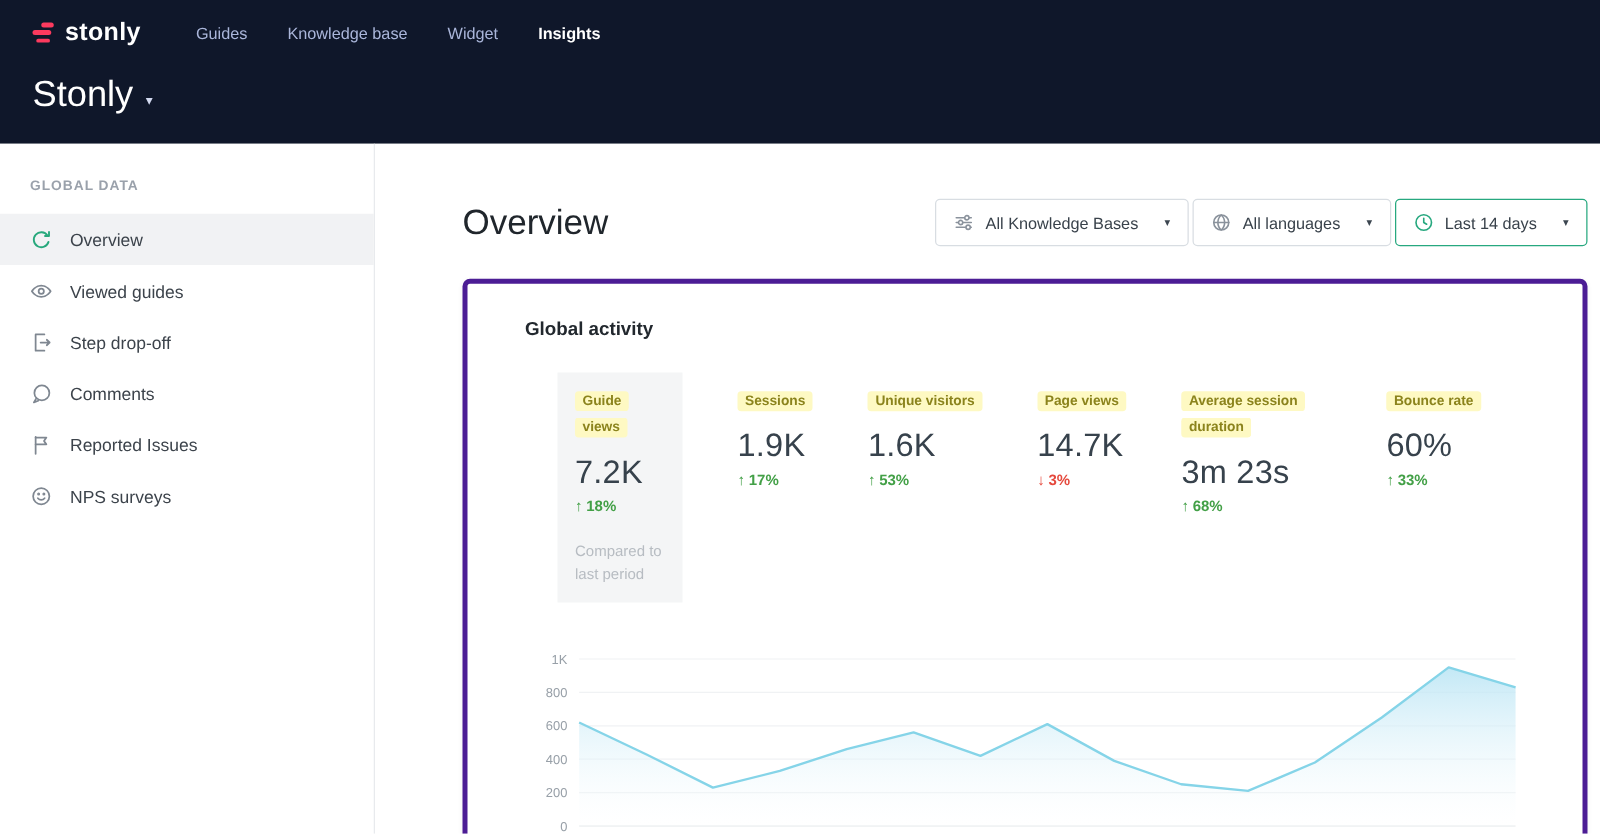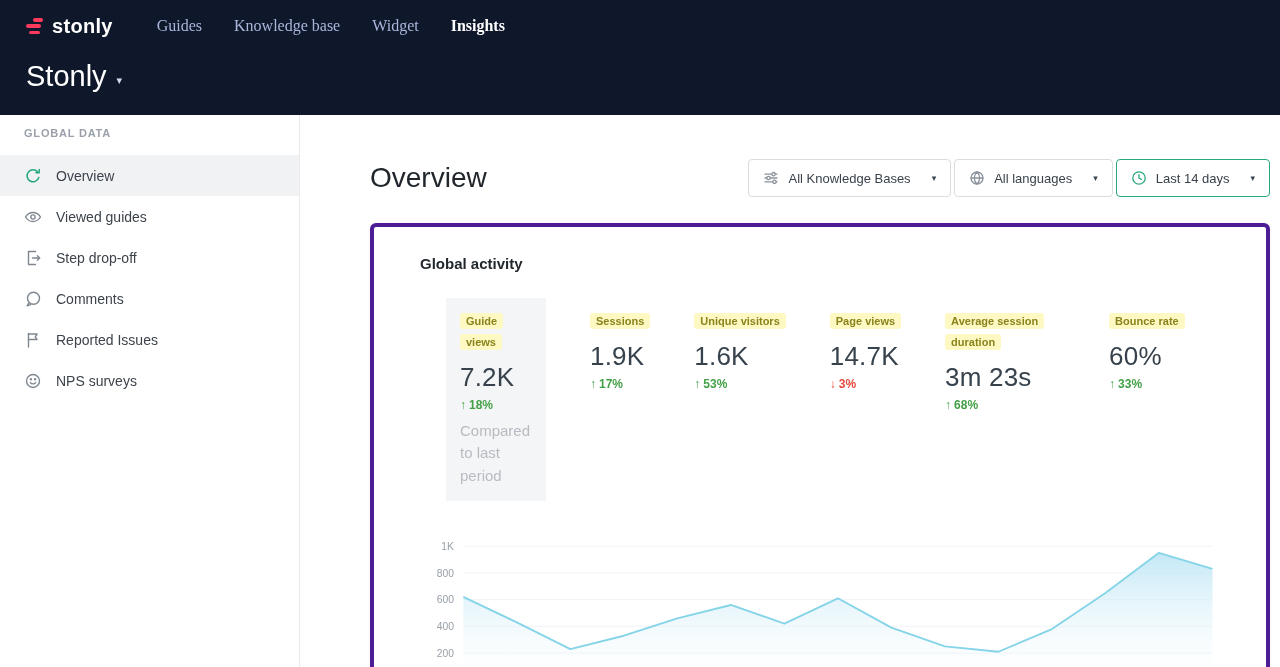--- a/index.html
+++ b/index.html
@@ -10,29 +10,29 @@
   .header { background: #0f172a; height: 115px; padding: 8px 26px 0; }
   .topbar { display: flex; align-items: center; height: 36px; }
   .logo { display: flex; align-items: center; gap: 8px; margin-right: 44px; cursor: pointer; }
   .logo-mark { width: 18px; height: 16px; display: flex; flex-direction: column; justify-content: space-between; }
   .logo-mark i { display: block; height: 3.5px; border-radius: 2px; background: #fc3a5e; }
   .logo-mark i:nth-child(1) { width: 10px; margin-left: 7px; }
   .logo-mark i:nth-child(2) { width: 15px; }
   .logo-mark i:nth-child(3) { width: 11px; margin-left: 3px; }
   .logo-text { color: #fff; font-size: 20px; font-weight: 700; letter-spacing: .3px; }
   .nav { display: flex; gap: 32px; }
-  .nav-item { color: #aab6da; font-size: 16px; cursor: pointer; font-family: Liberation Serif, serif; }
+  .nav-item { color: #aab6da; font-size: 13px; cursor: pointer; }
   .nav-item.active { color: #ffffff; font-weight: 700; }
   .workspace { display: flex; align-items: center; margin-top: 16px; cursor: pointer; width: max-content; }
   .workspace-title { color: #ffffff; font-size: 29px; font-weight: 400; }
   .workspace .caret { color: #d3daf0; font-size: 11px; margin-left: 10px; padding-top: 8px; }
 
   
   .content { display: flex; height: 552px; }
-  .sidebar { width: 300px; flex-shrink: 0; border-right: 1px solid #e8eaed; padding-top: 12px; background: #fff; }
+  .sidebar { width: 300px; flex-shrink: 0; border-right: 1px solid #e8eaed; padding-top: 28px; background: #fff; }
   .section-label { font-size: 11px; font-weight: 700; letter-spacing: .8px; color: #9aa1ab; padding: 0 24px; margin-bottom: 16px; }
   .side-item { display: flex; align-items: center; gap: 14px; height: 41px; padding: 0 24px; font-size: 14px; color: #3c434b; cursor: pointer; }
   .side-item.active { background: #f1f2f4; }
   .icon { width: 18px; height: 18px; display: inline-flex; align-items: center; justify-content: center; flex-shrink: 0; }
   .icon svg { width: 100%; height: 100%; }
 
   .main { flex: 1; padding: 44px 10px 0 70px; background: #fff; overflow: hidden; }
   .title-row { display: flex; justify-content: space-between; align-items: center; margin-bottom: 26px; }
   .page-title { font-size: 28px; font-weight: 400; color: #20262c; }
   .filters { display: flex; gap: 3px; }
@@ -47,21 +47,21 @@
   .metrics { display: flex; gap: 44px; padding-left: 26px; align-items: flex-start; }
   .metric { padding: 13px 0 0; }
   .metric.panel { background: #f4f5f6; padding: 13px 14px 14px; width: 100px; }
   .metric.m4 { max-width: 120px; }
   .chip { display: inline; background: #fef9c3; color: #8b831c; font-size: 11px; font-weight: 700; padding: 2px 6px; border-radius: 3px; line-height: 1.9; -webkit-box-decoration-break: clone; box-decoration-break: clone; }
   .value { font-size: 26px; color: #37424c; margin: 9px 0 5px; letter-spacing: .2px; }
   .delta { font-size: 12px; font-weight: 700; }
   .delta.up { color: #43a047; }
   .delta.down { color: #e5493d; }
   .delta .arrow { margin-right: 3px; font-weight: 400; }
-  .note { color: #b7bcc2; font-size: 15px; line-height: 1.5; margin-top: 8px; }
+  .note { color: #b7bcc2; font-size: 12px; line-height: 1.5; margin-top: 20px; }
 
   .chart { margin-top: 32px; }
   .chart svg { display: block; width: 100%; height: auto; }
   .tick { fill: #98a0a8; font-size: 11px; font-family: "Liberation Sans", sans-serif; }
 </style>
 </head>
 <body>
 
 <div class="header">
   <div class="topbar">

